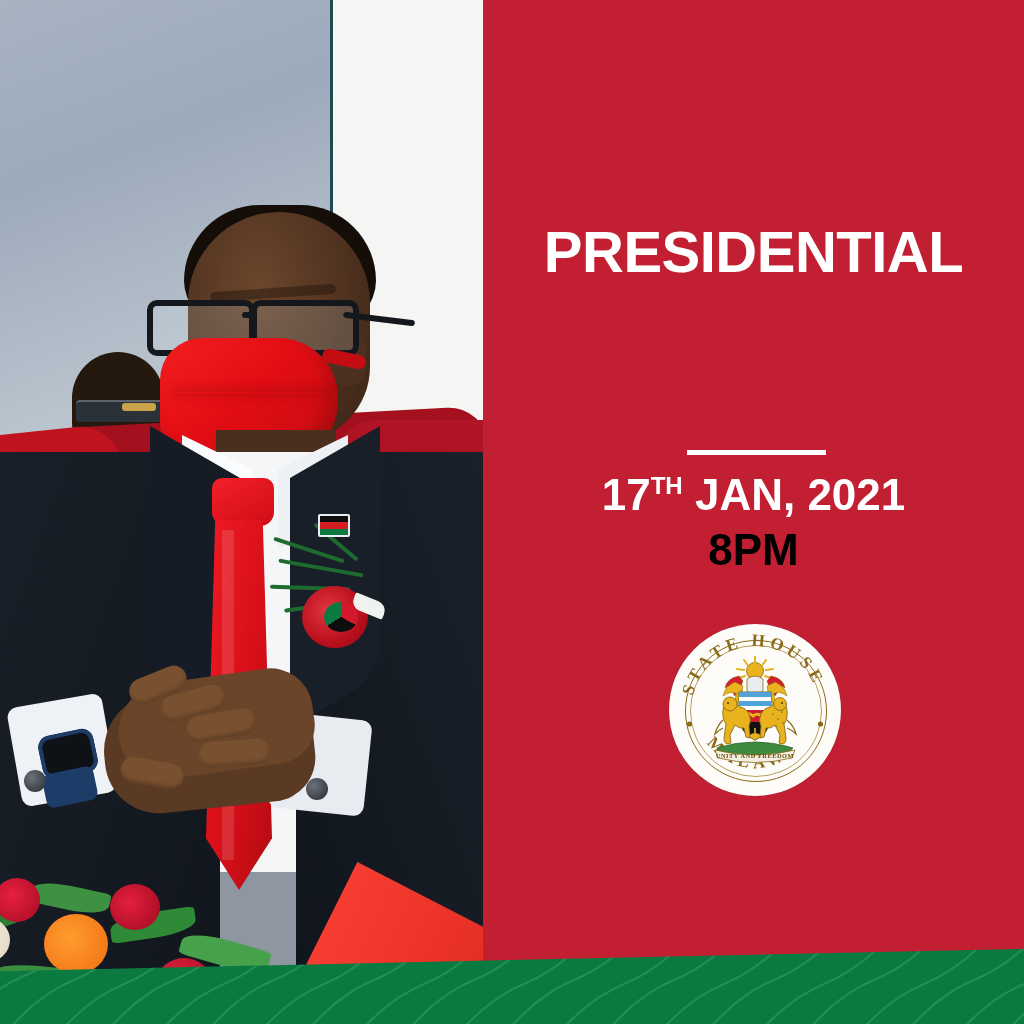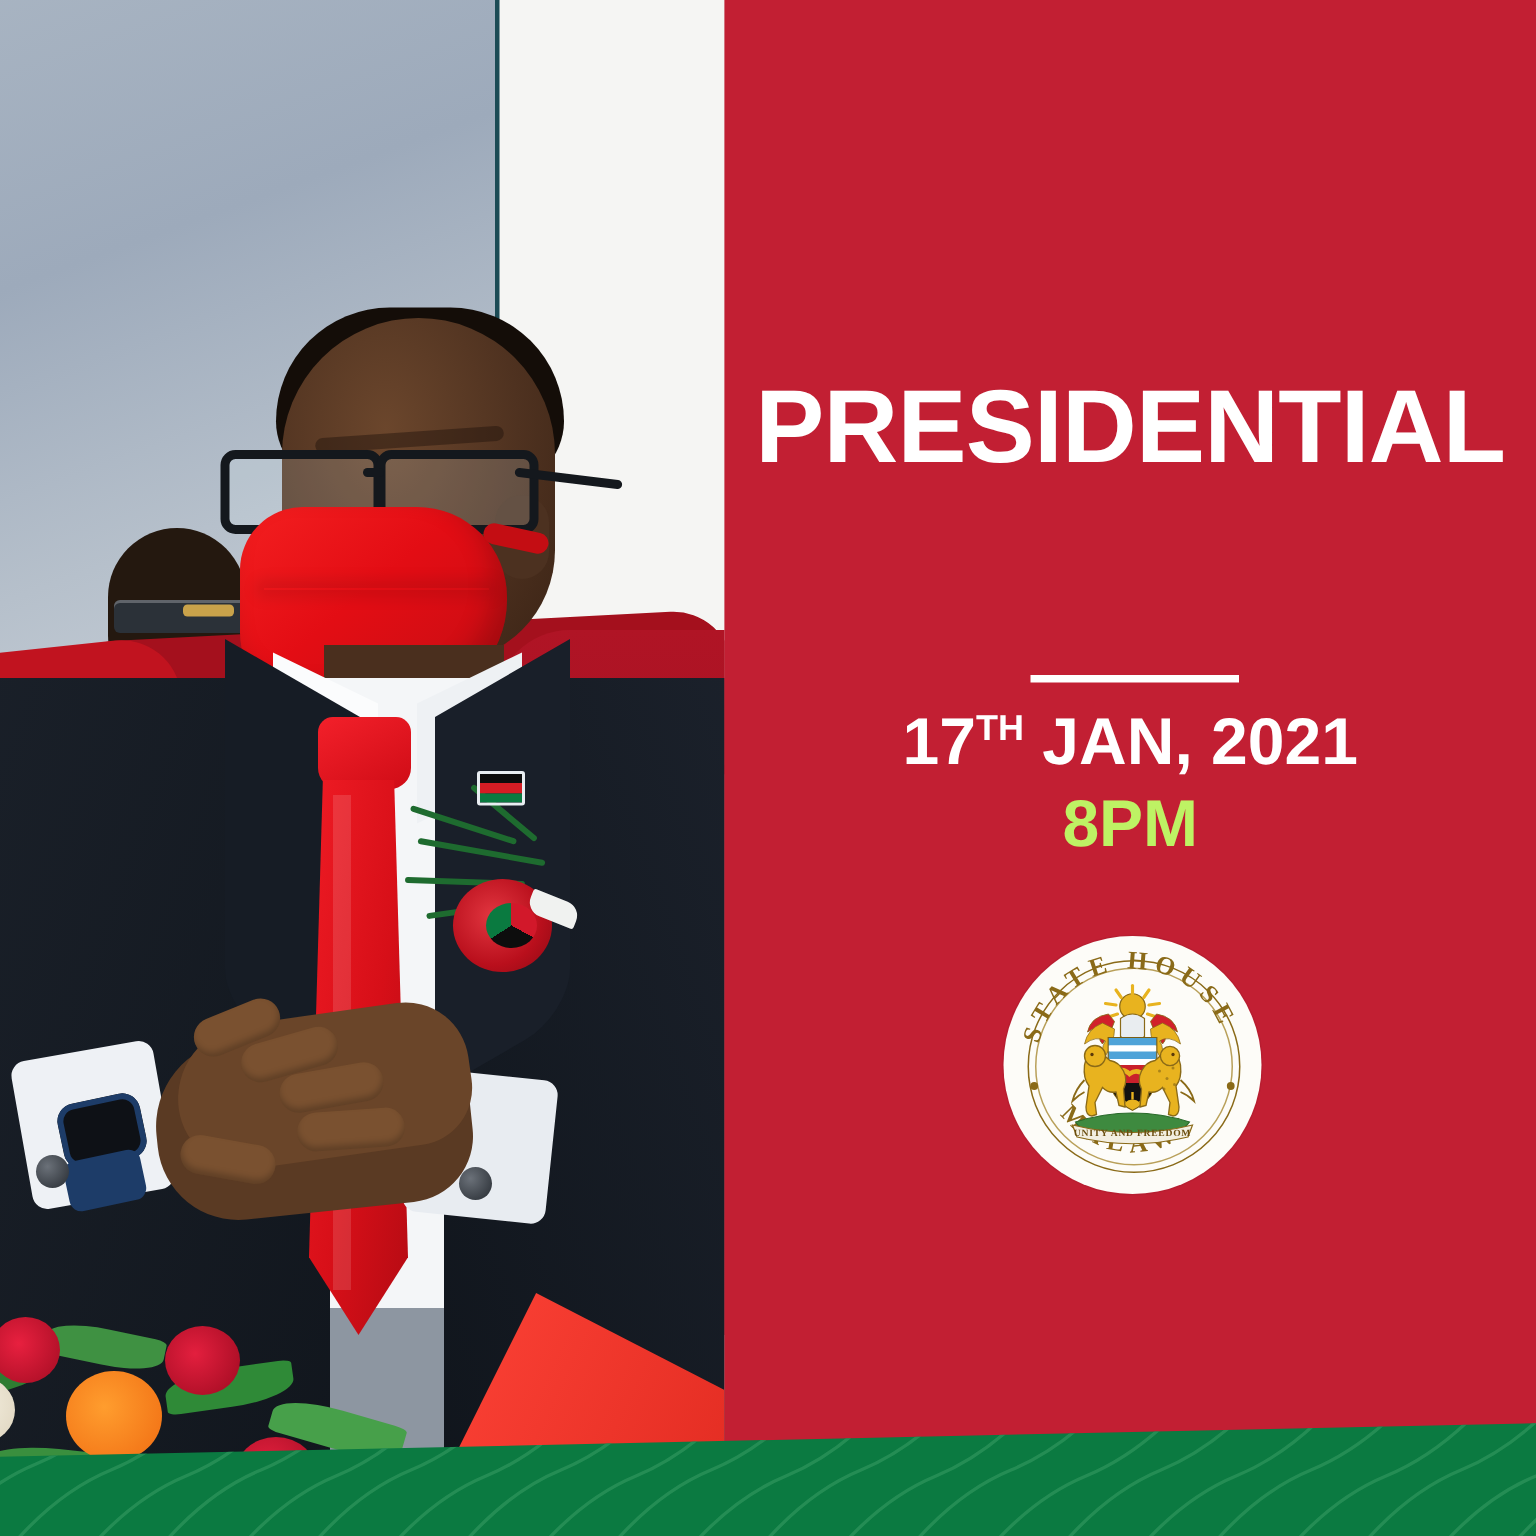--- a/index.html
+++ b/index.html
@@ -127,36 +127,36 @@
 
   
   .red-panel{position:absolute;left:483px;top:0;width:541px;height:1024px;background:#C21F33;}
 
   .headline{
     position:absolute;left:483px;top:222px;width:541px;
     text-align:center;color:#fff;
     font-weight:bold;line-height:1.02;
     letter-spacing:-0.5px;
   }
-  .hl-1{font-size:69px;margin-top:28px;}
+  .hl-1{font-size:58px;}
   .hl-2{font-size:58px;}
   .hl-3{font-size:58px;}
 
   .divider{
     position:absolute;left:687px;top:450px;width:139px;height:5px;background:#fff;
   }
 
   .date-line{
     position:absolute;left:483px;top:470px;width:541px;text-align:center;
     color:#fff;font-size:44px;font-weight:bold;letter-spacing:0px;
   }
   .date-line sup{font-size:24px;vertical-align:super;line-height:0;}
   .time-line{
     position:absolute;left:483px;top:525px;width:541px;text-align:center;
-    color:#bef264;font-size:44px;font-weight:bold;
+    color:#000000;font-size:44px;font-weight:bold;
   }
 
   
   .seal{
     position:absolute;left:669px;top:624px;width:172px;height:172px;
     border-radius:50%;background:#fdfcf8;
     box-shadow:0 0 0 1px rgba(0,0,0,.05);
   }
   .seal-ring{position:absolute;left:16px;top:16px;width:140px;height:140px;border-radius:50%;border:1.5px solid #8a6a18;}
   .seal-ring2{position:absolute;left:21px;top:21px;width:130px;height:130px;border-radius:50%;border:1px solid #b9a05a;}

